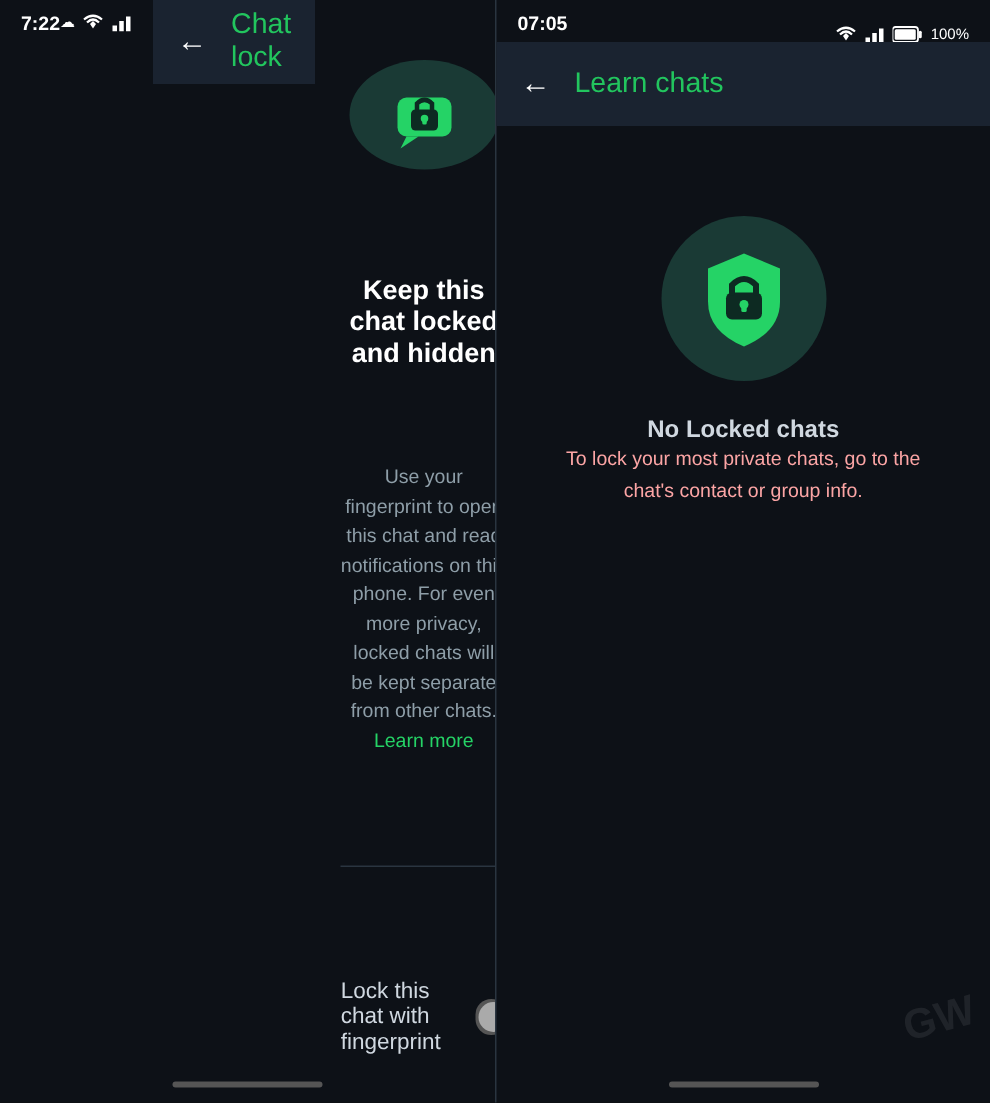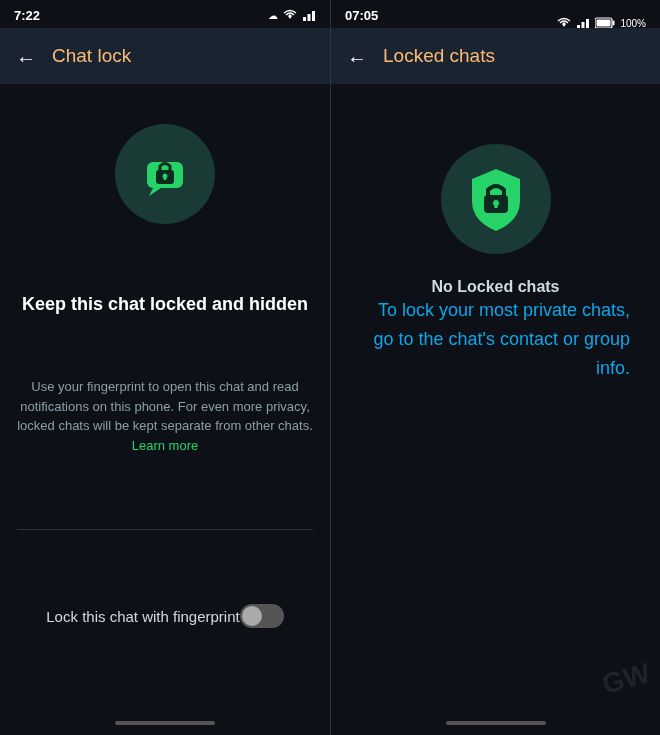--- a/index.html
+++ b/index.html
@@ -11,21 +11,21 @@
       background: #111;
       overflow: hidden;
     }
 
     
     .left-panel {
       width: 330px;
       height: 735px;
       background: #0d1117;
       display: flex;
-      flex-direction: column;
+      flex-direction: row;
       position: relative;
     }
 
     .status-bar-left {
       display: flex;
       justify-content: space-between;
       align-items: center;
       padding: 6px 14px 4px;
       height: 28px;
     }
@@ -56,21 +56,21 @@
       height: 56px;
     }
 
     .back-arrow {
       color: #fff;
       font-size: 20px;
       cursor: pointer;
     }
 
     .header-title {
-      color: #fdba74;
+      color: #22c55e;
       font-size: 19px;
       font-weight: 500;
     }
 
     .left-content {
       display: flex;
       flex-direction: column;
       align-items: center;
       padding: 40px 17px 24px;
       gap: 46px;
@@ -229,23 +229,23 @@
     }
 
     .no-locked-title {
       color: #d0d8e0;
       font-size: 16px;
       font-weight: 600;
       text-align: center;
     }
 
     .no-locked-desc {
-      color: #0ea5e9;
-      font-size: 18px;
-      text-align: right;
+      color: #fca5a5;
+      font-size: 13px;
+      text-align: center;
       line-height: 1.6;
     }
 
     .home-indicator-right {
       position: absolute;
       bottom: 10px;
       left: 50%;
       transform: translateX(-50%);
       width: 100px;
       height: 4px;
@@ -347,21 +347,21 @@
         <rect x="0" y="1" width="17" height="10" rx="2" ry="2" fill="none" stroke="white" stroke-width="1.2"></rect>
         <rect x="17.5" y="3.5" width="2" height="5" rx="1" fill="white"></rect>
         <rect x="1.5" y="2.5" width="14" height="7" rx="1" fill="white"></rect>
       </svg>
       <span class="battery-text">100%</span>
     </div>
   </div>
 
   <div class="header-right">
     <span class="back-arrow">←</span>
-    <span class="header-title">Locked chats</span>
+    <span class="header-title">Learn chats</span>
   </div>
 
   <div class="right-content">
     <div class="shield-circle">
 
       <svg width="60" height="68" viewBox="0 0 60 68">
 
         <path d="M30 4 L54 14 L54 36 Q54 56 30 66 Q6 56 6 36 L6 14 Z" fill="#25d366"></path>
 
         <rect x="18" y="30" width="24" height="18" rx="4" ry="4" fill="#0d2a22"></rect>

